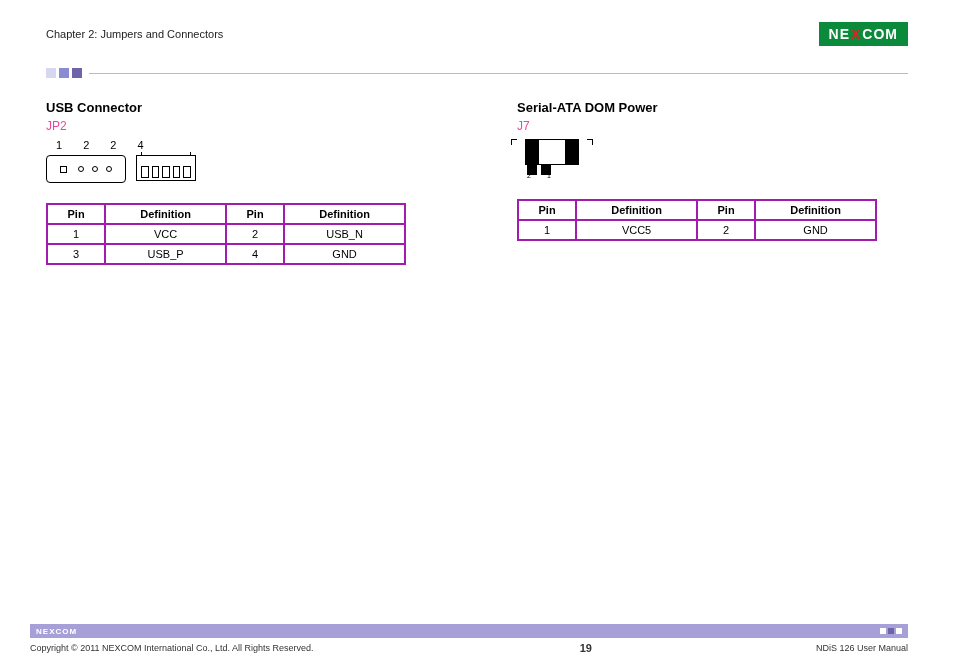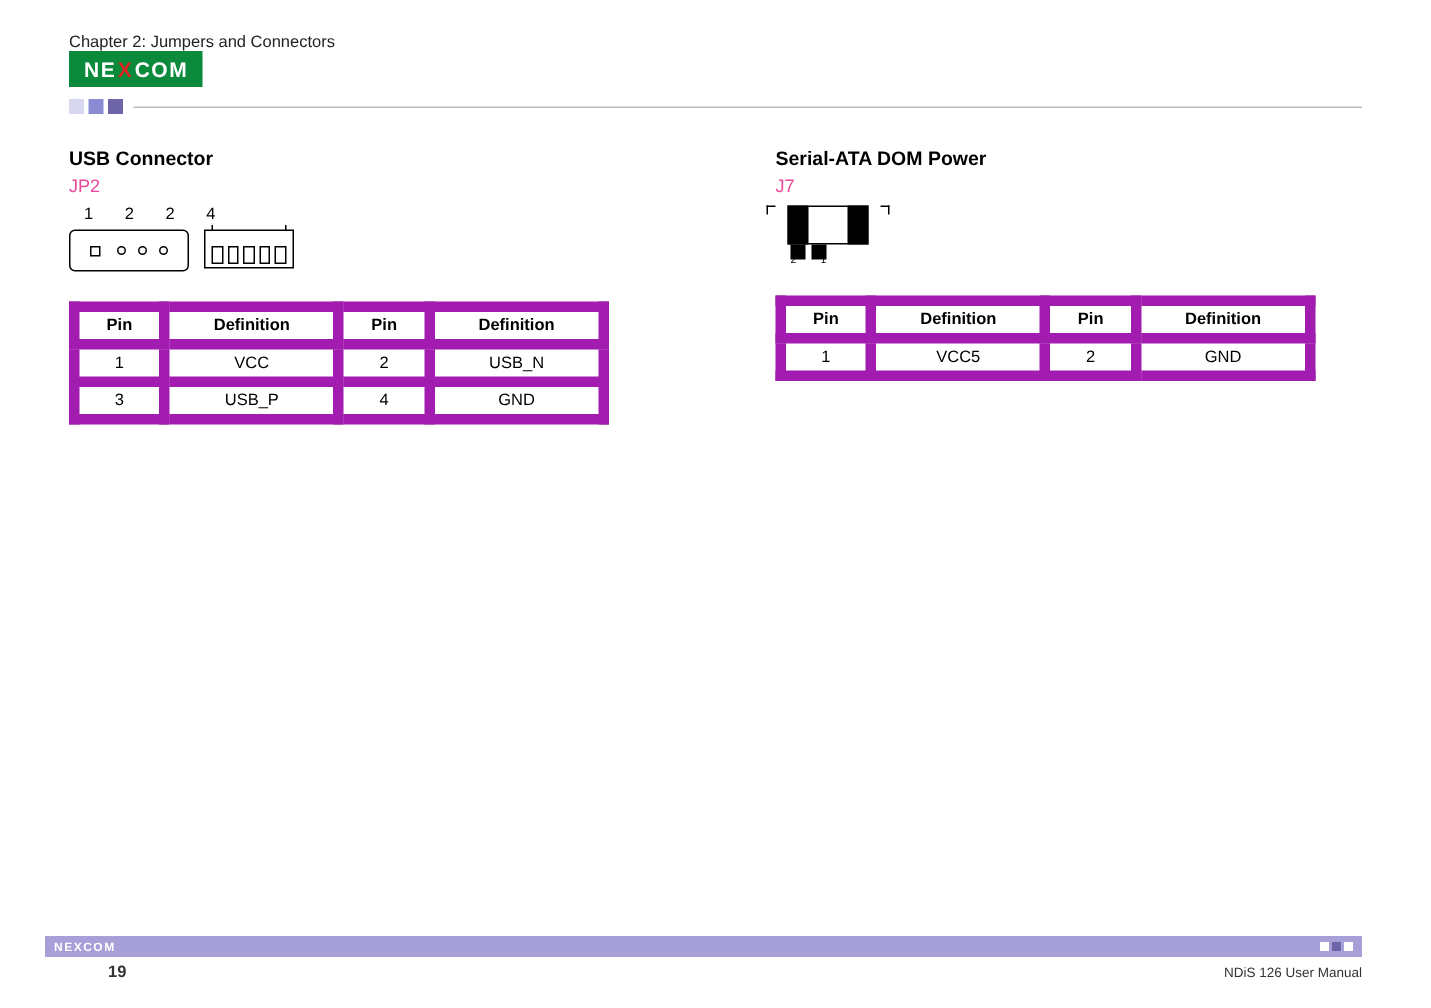--- a/index.html
+++ b/index.html
@@ -10,23 +10,22 @@
     height: 672px;
     position: relative;
     color: #000;
   }
   .page {
     padding: 22px 46px 0 46px;
   }
   .header-row {
     display: flex;
     justify-content: space-between;
-    align-items: flex-start;
-    margin-bottom: 8px;
-    flex-direction: column;
+    align-items: center;
+    margin-bottom: 22px;
   }
   .chapter-title {
     font-size: 11px;
     color: #222;
   }
   .logo-box {
     background: #0a8a3a;
     color: #fff;
     font-weight: bold;
     font-size: 14px;
@@ -118,21 +117,21 @@
   .sata-small { position:absolute; bottom:0; font-size:7px; }
   .sata-small.l { left:10px; }
   .sata-small.r { left:30px; }
   table.pin-table {
     border-collapse: collapse;
     width: 100%;
     max-width: 360px;
     font-size: 11px;
   }
   table.pin-table th, table.pin-table td {
-    border: 7px solid #a21caf;
+    border: 2px solid #a21caf;
     padding: 3px 6px;
     text-align: center;
   }
   table.pin-table th { font-weight: bold; }
   .footer {
     position: absolute;
     left: 30px; right: 46px; bottom: 18px;
   }
   .footer-bar {
     height: 14px;
@@ -258,16 +257,17 @@
     <span>
       <span>NE</span><span>X</span><span>COM</span>
     </span>
     <span class="end-sq">
         <span></span>
         <span class="mid"></span>
         <span></span>
       </span>
   </div>
   <div class="footer-text">
+    <span>Copyright © 2011 NEXCOM International Co., Ltd. All Rights Reserved.</span>
     <span class="pg">19</span>
     <span>NDiS 126 User Manual</span>
   </div>
 </div>
 
 </body></html>

